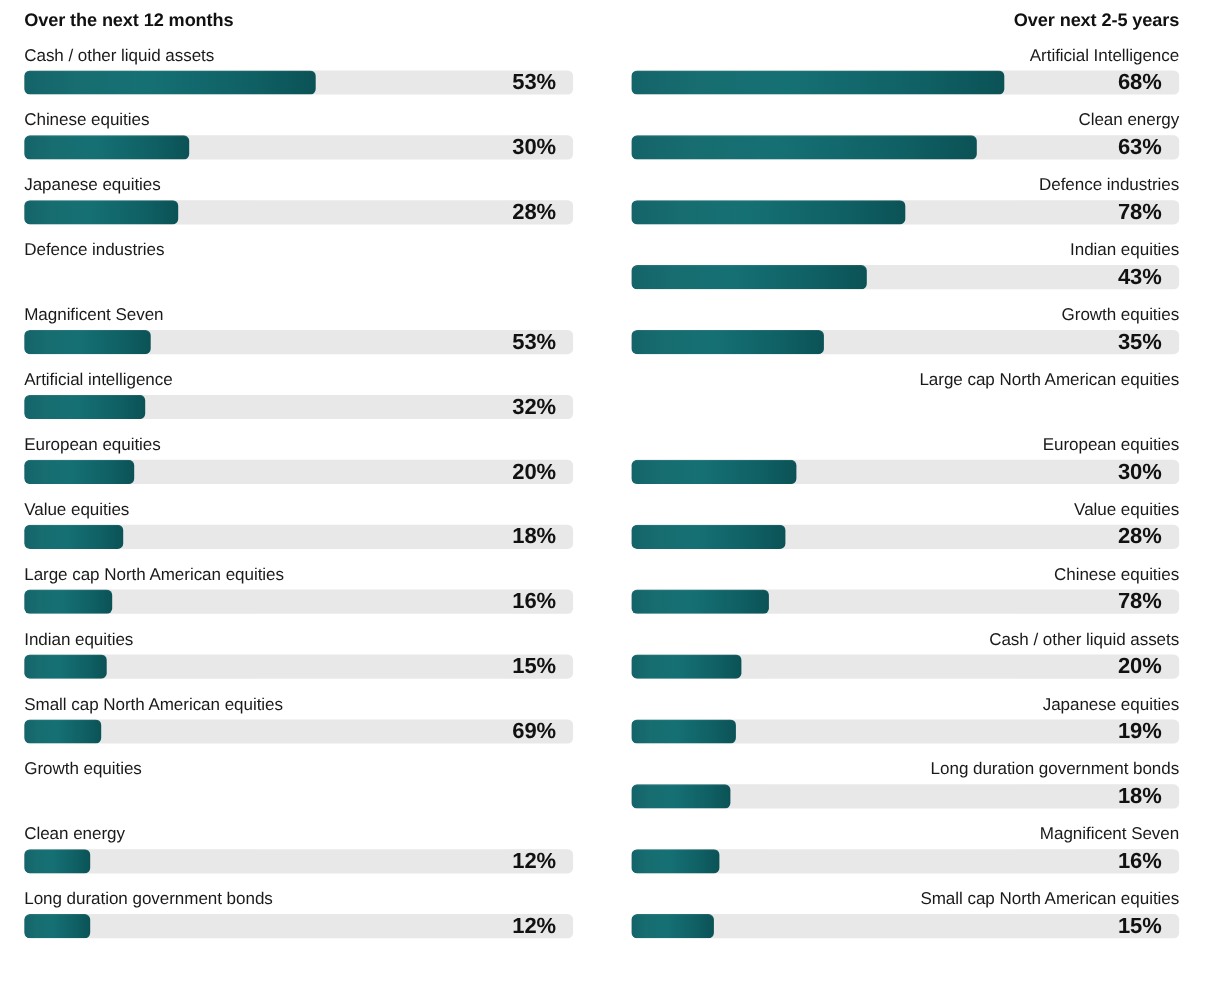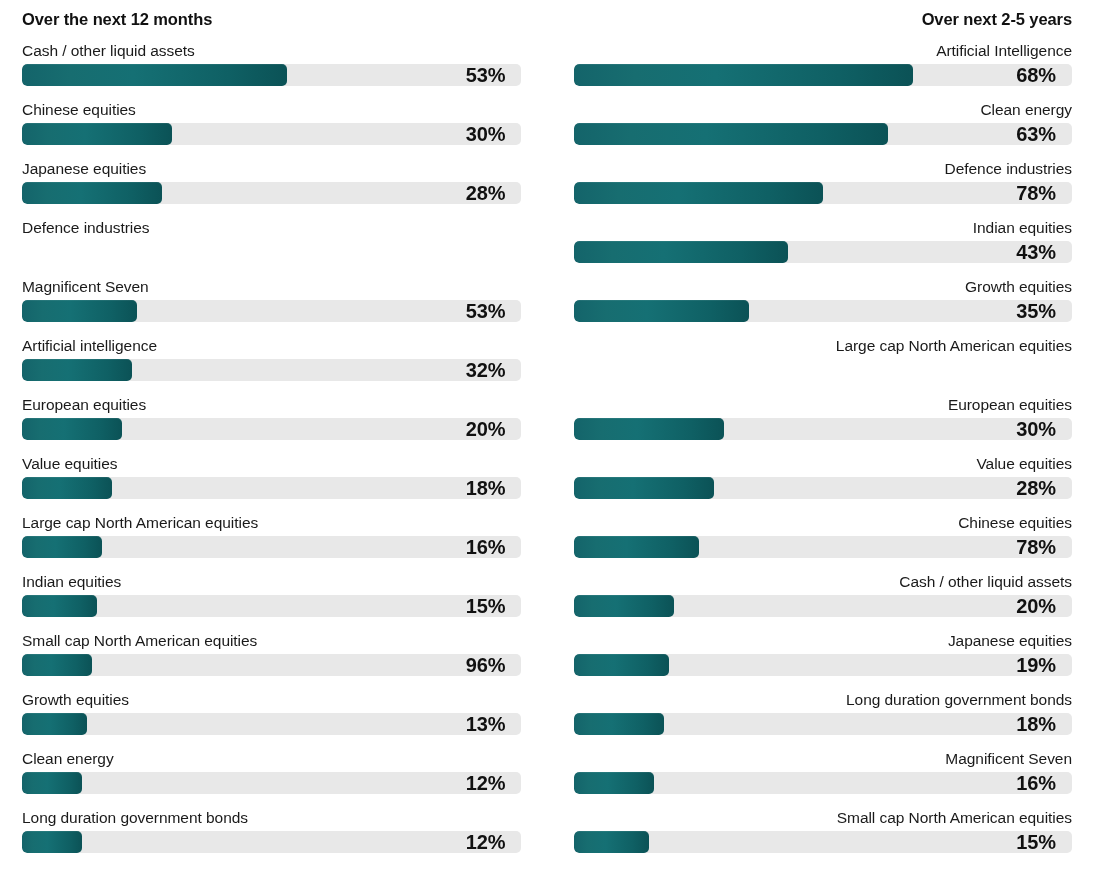--- a/index.html
+++ b/index.html
@@ -166,29 +166,25 @@
           <div class="row-label">Indian equities</div>
           <div class="track">
             <div class="fill" style="width: 15%;"></div>
             <div class="pct">15%</div>
           </div>
         </div>
         <div class="row">
           <div class="row-label">Small cap North American equities</div>
           <div class="track">
             <div class="fill" style="width: 14%;"></div>
-            <div class="pct">96%</div>
+            <div class="pct">69%</div>
           </div>
         </div>
         <div class="row">
           <div class="row-label">Growth equities</div>
-          <div class="track">
-            <div class="fill" style="width: 13%;"></div>
-            <div class="pct">13%</div>
-          </div>
         </div>
         <div class="row">
           <div class="row-label">Clean energy</div>
           <div class="track">
             <div class="fill" style="width: 12%;"></div>
             <div class="pct">12%</div>
           </div>
         </div>
         <div class="row">
           <div class="row-label">Long duration government bonds</div>

